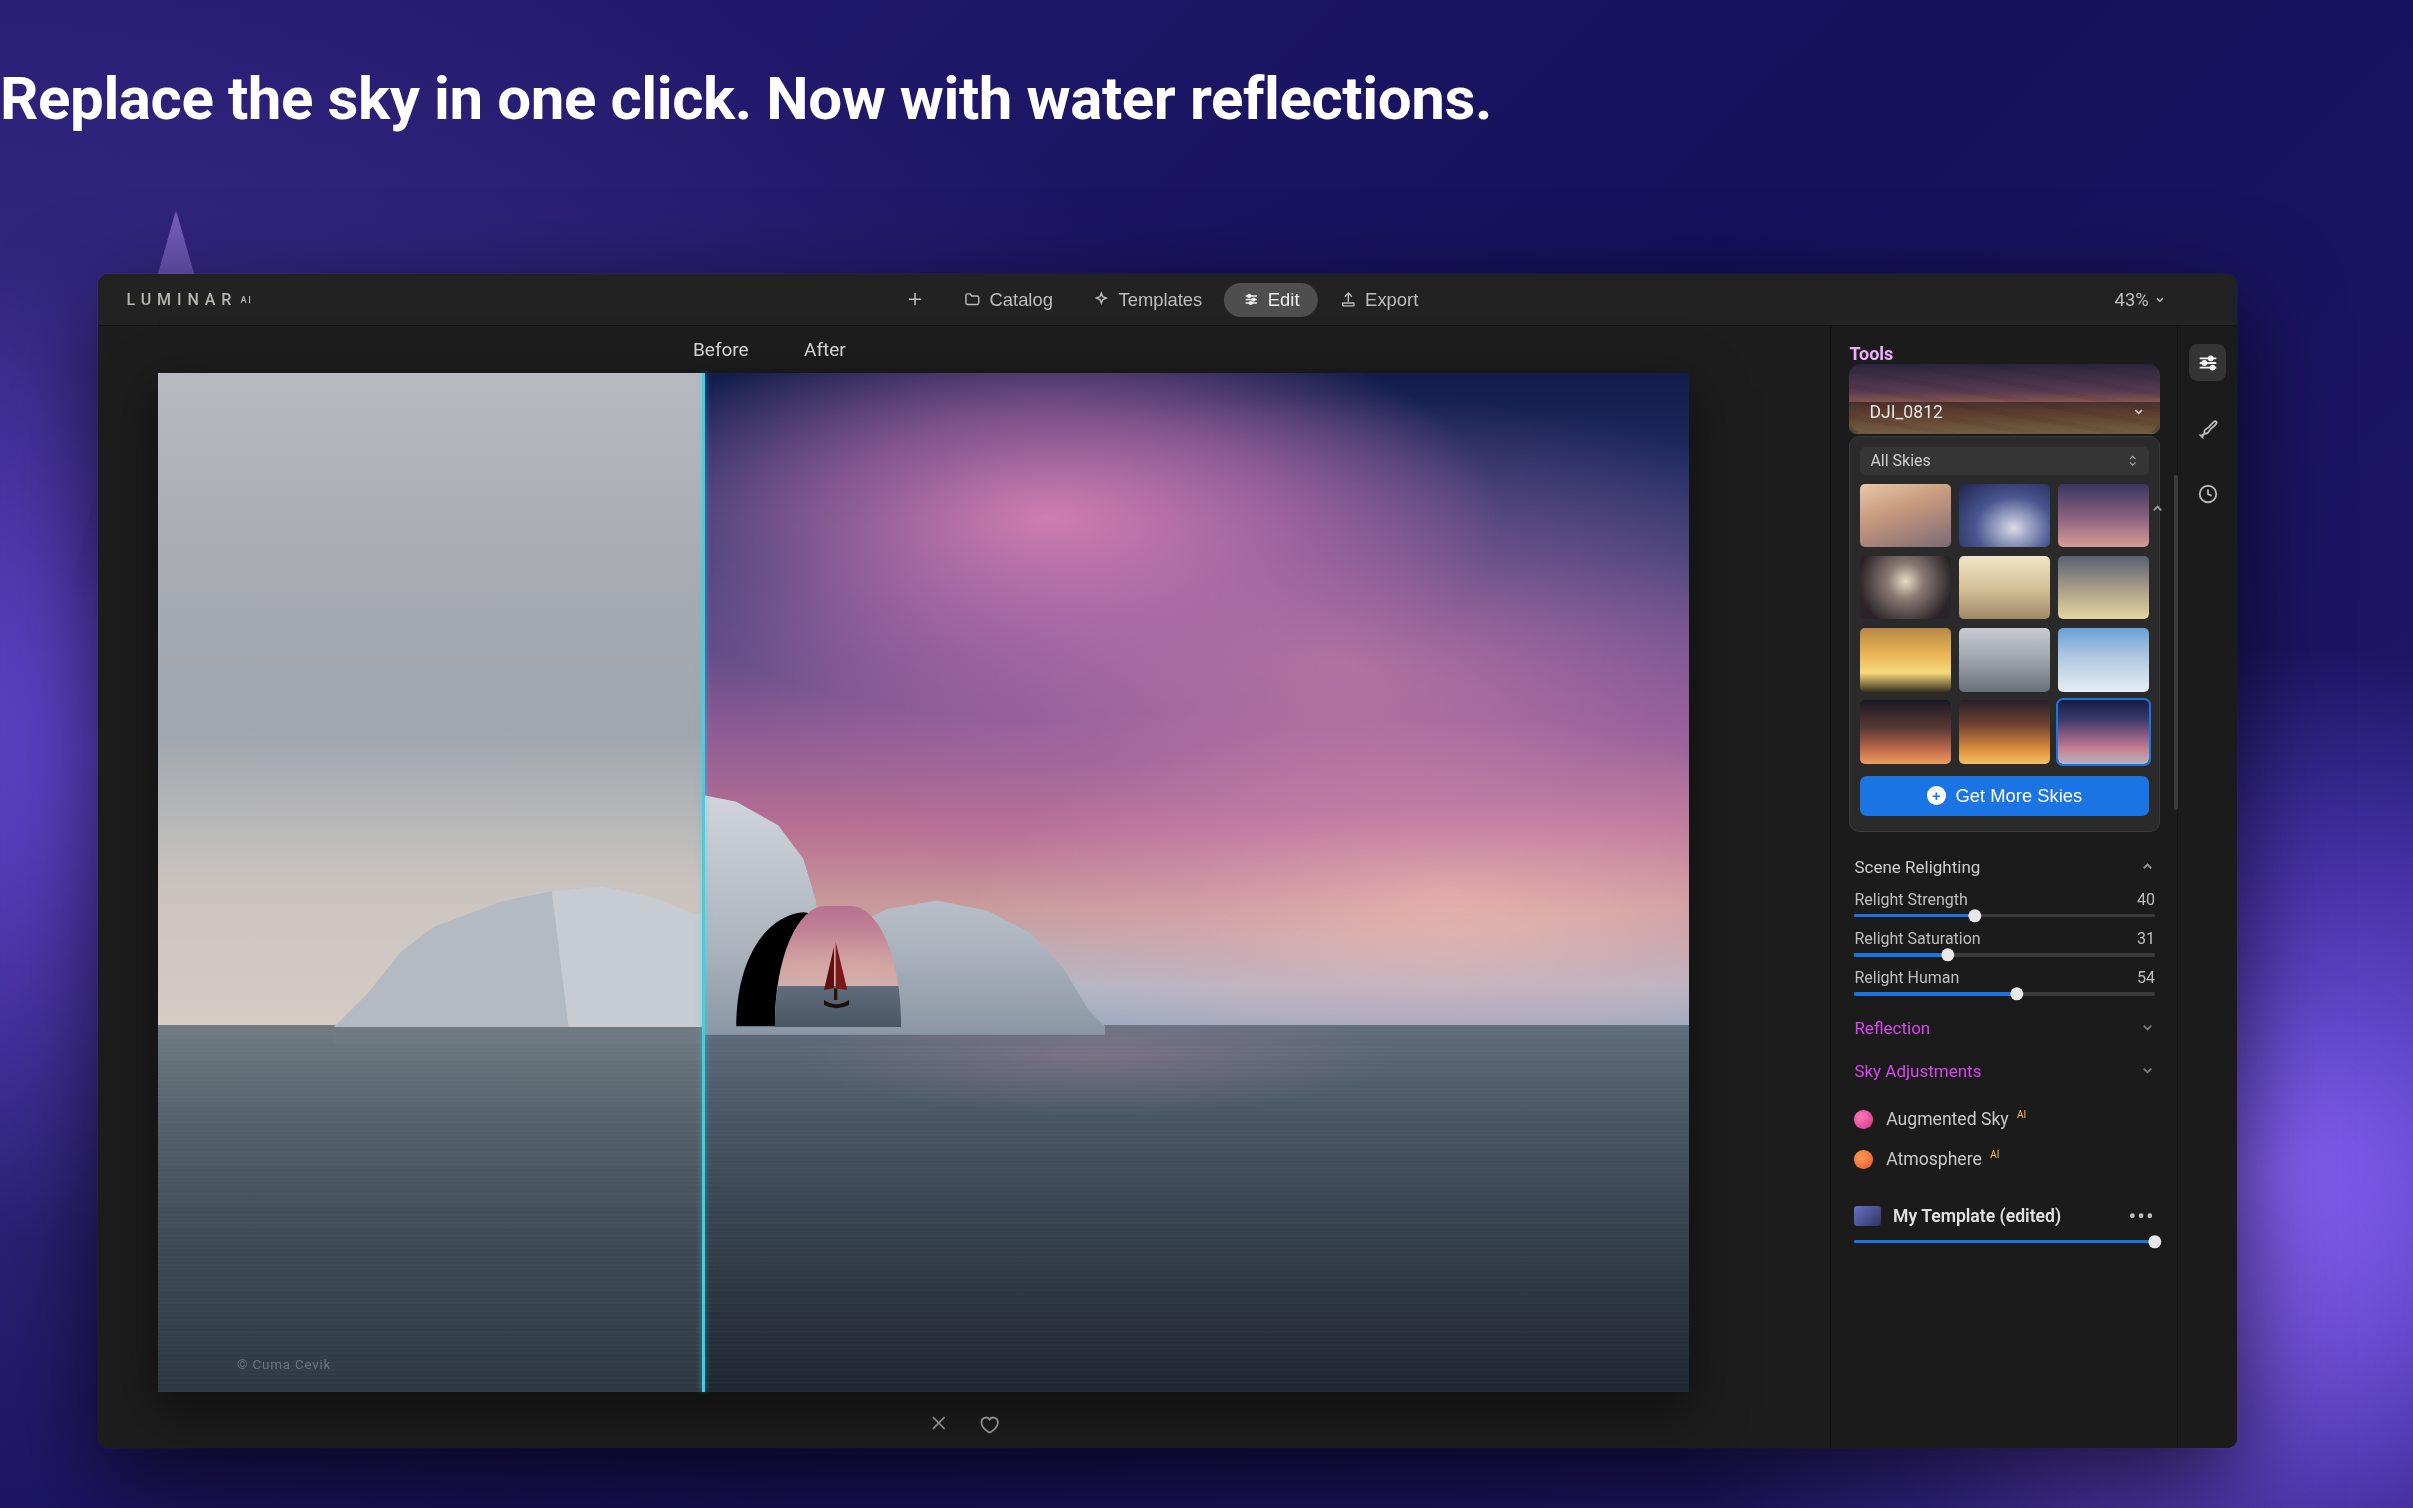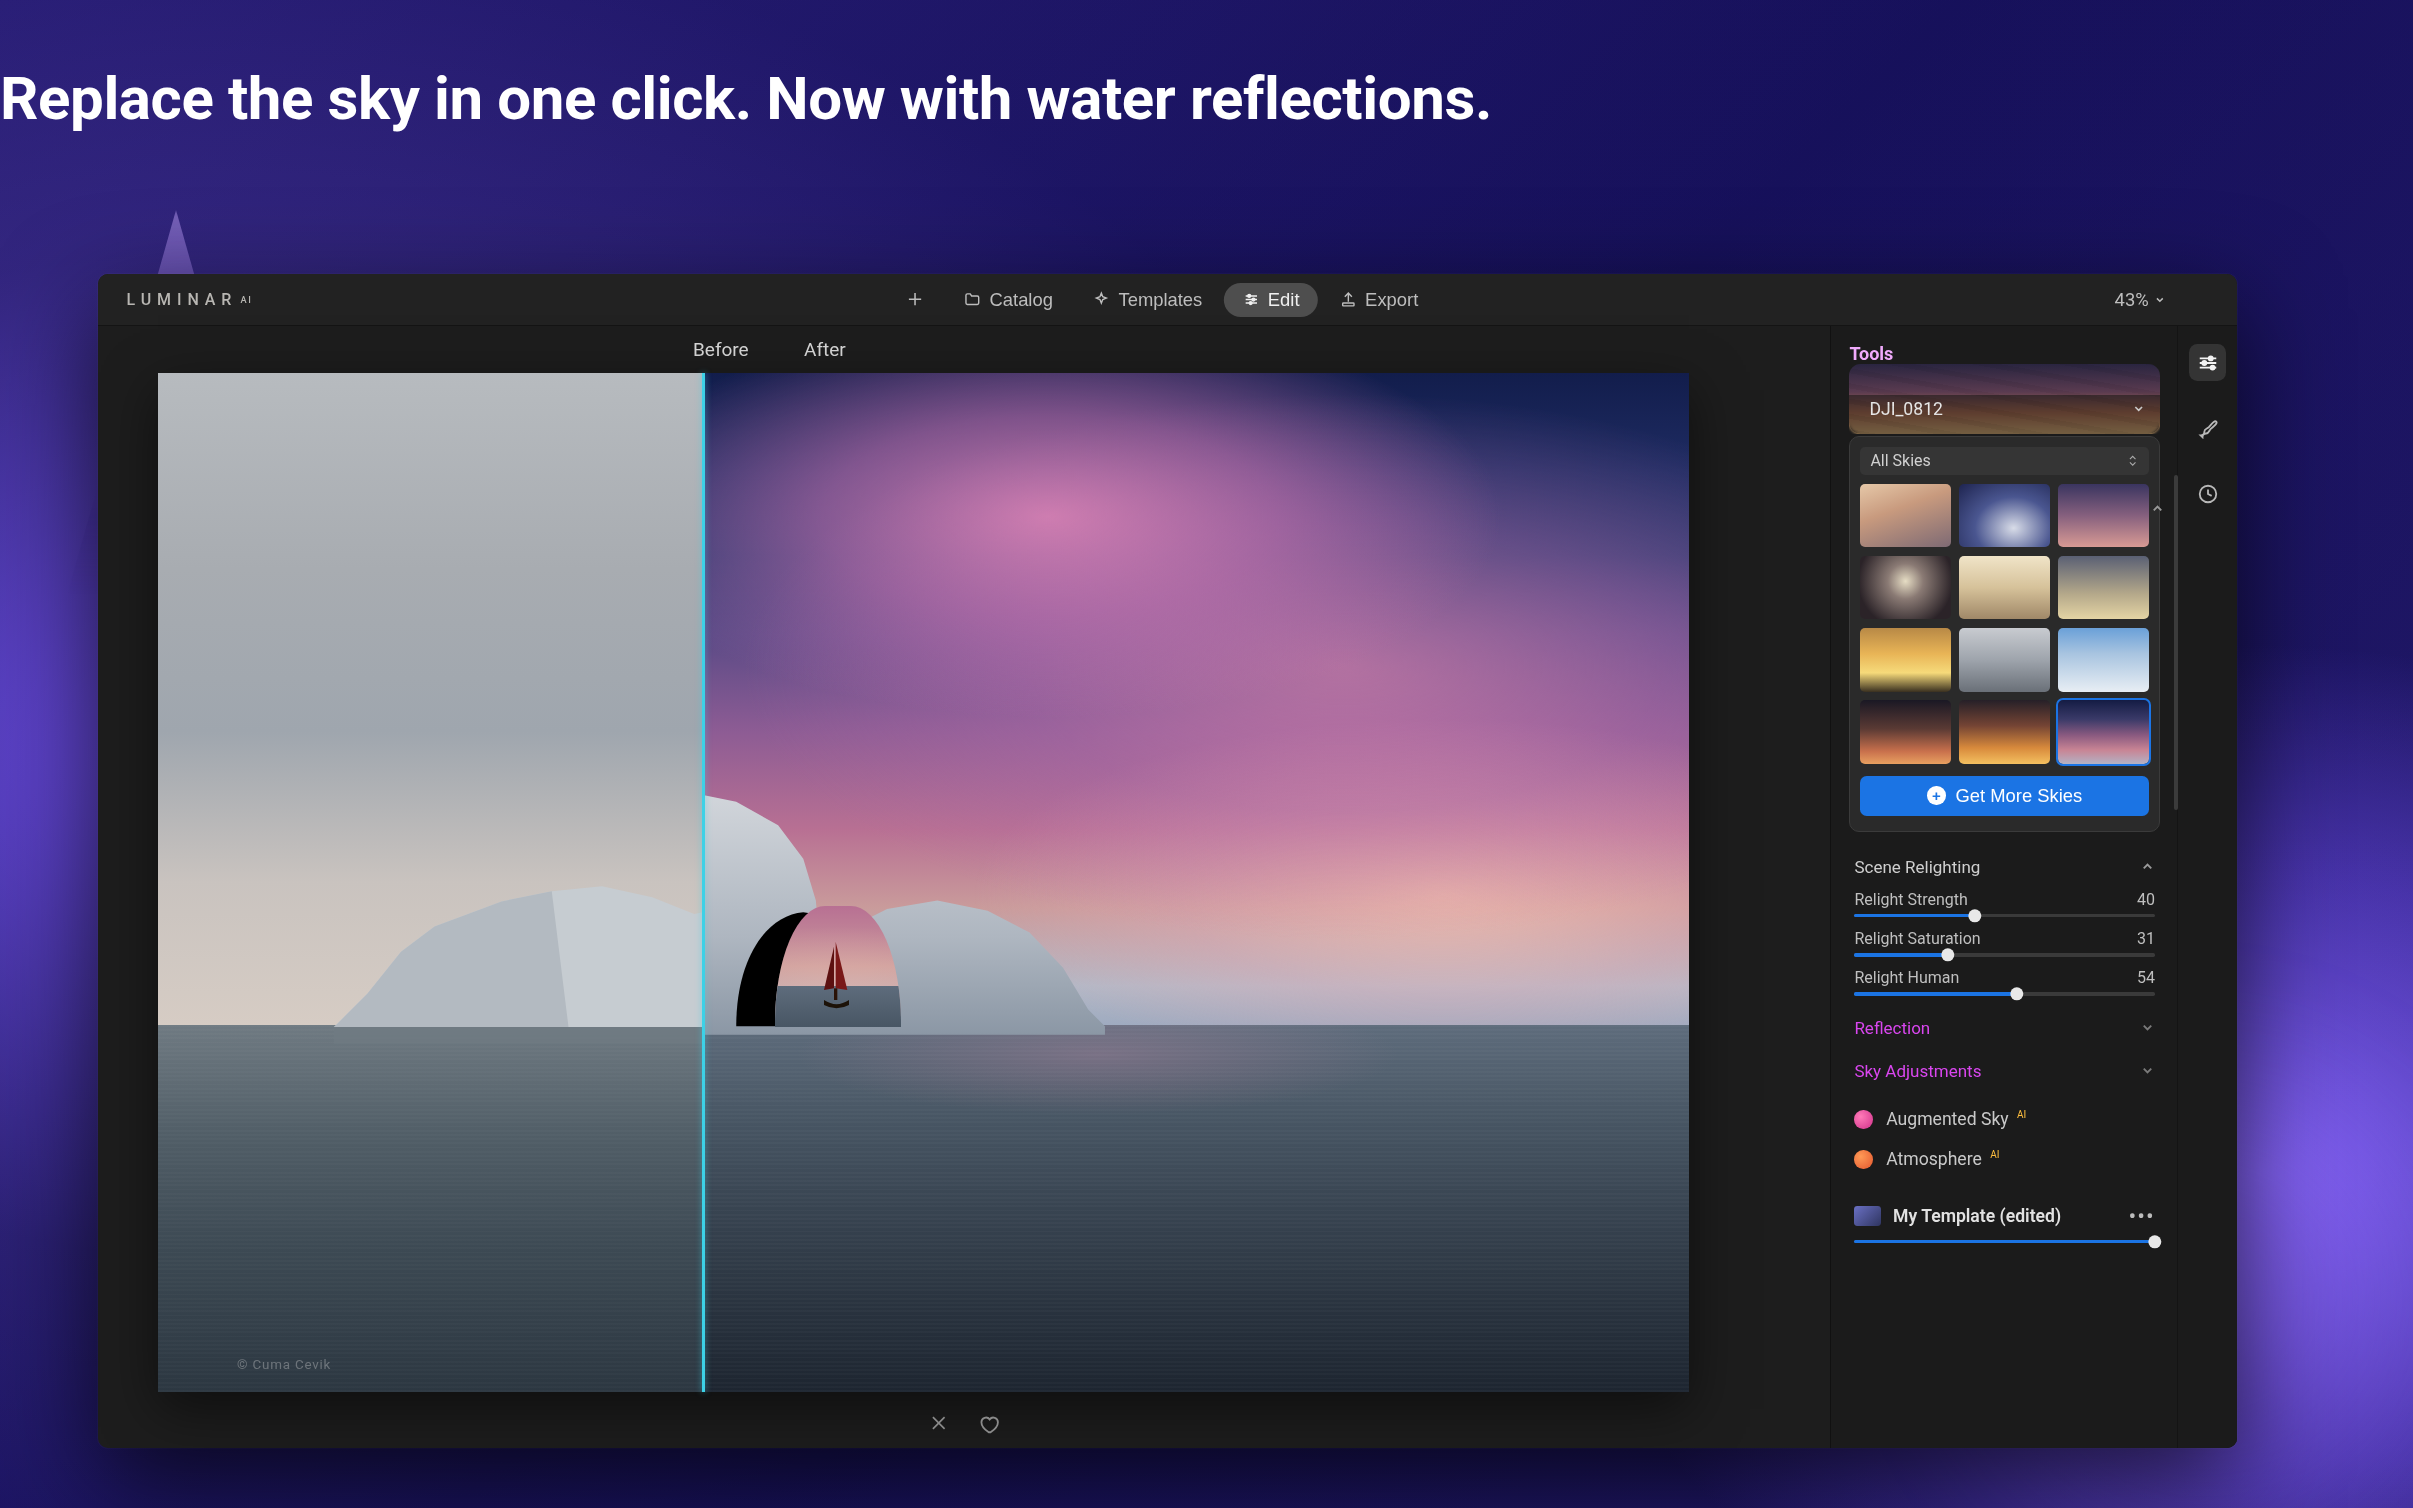--- a/index.html
+++ b/index.html
@@ -256,21 +256,21 @@
   }
   .sky-preview::after{
     content:""; position:absolute; inset:0;
     background: repeating-linear-gradient(10deg, rgba(0,0,0,0.12) 0 5px, transparent 5px 15px);
     opacity:.35;
   }
   .sky-dropdown {
     position:absolute; left:0; right:0; bottom:0;
     background: rgba(20,20,20,0.55);
     backdrop-filter: blur(1.7px);
-    height: 39px;
+    height: 32px;
     display:flex; align-items:center;
     padding: 0 15px 12px 20px;
     font-size: 17.6px;
     color:#e8e8e8;
     cursor:pointer;
     justify-content:space-between;
   }
 
   .allskies-pop {
     background:#2a2a2a;

